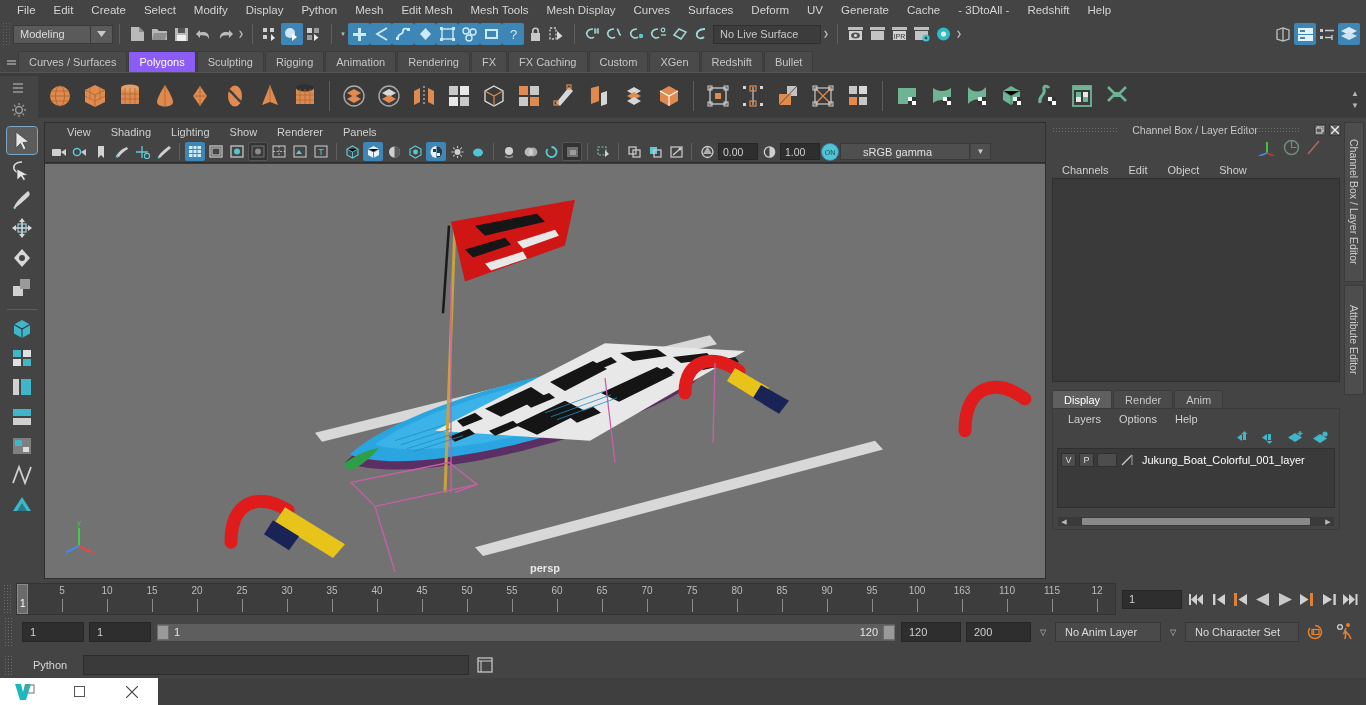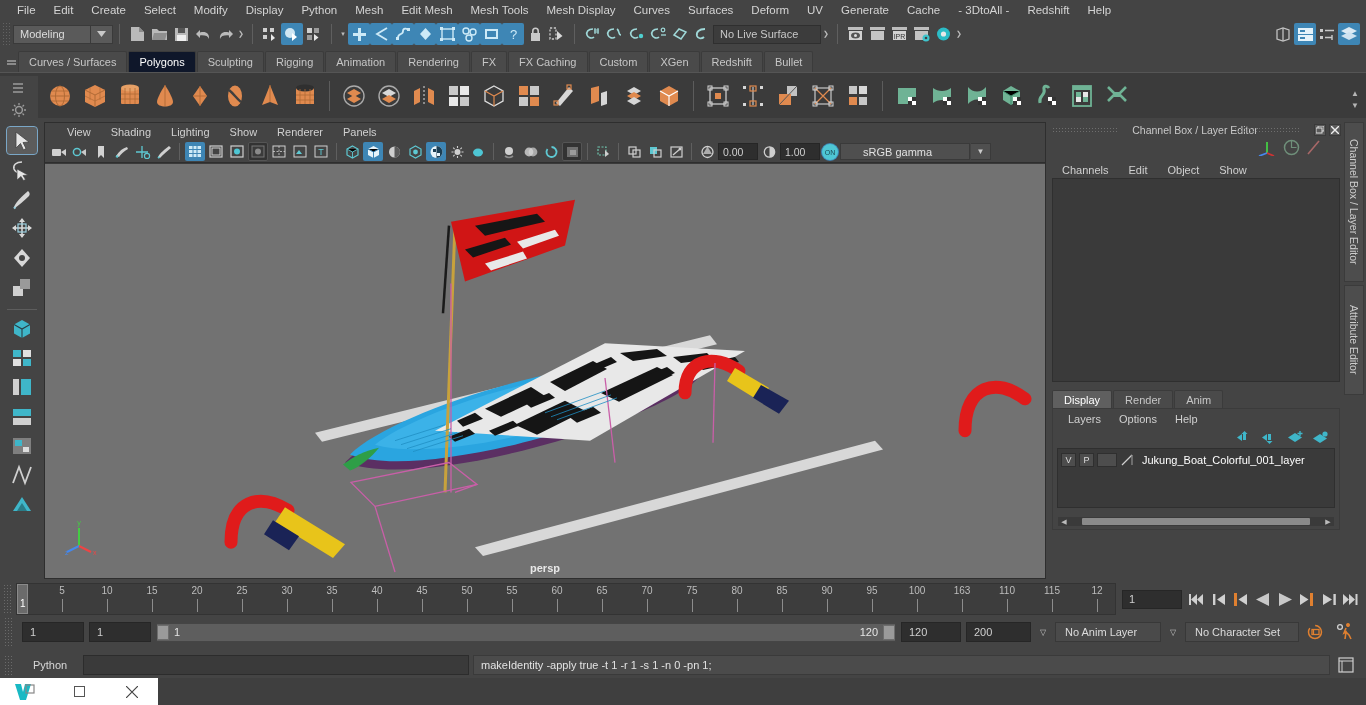--- a/index.html
+++ b/index.html
@@ -32,21 +32,21 @@
   .livefield { width:108px;height:19px;background:#3c3c3c;border:1px solid #2f2f2f;color:#c8c8c8;
      font-size:11px;display:flex;align-items:center;padding-left:6px;}
   .smallcaret{width:10px;height:22px;display:flex;align-items:center;justify-content:center;font-size:7px;color:#bbb;}
 
   
   .shelftabs { height:24px;background:#444;display:flex;align-items:flex-end;padding-left:4px;}
   .shelf-grip{width:14px;height:22px;display:flex;align-items:center;justify-content:center;}
   .shelf-grip i{display:block;width:9px;height:2px;background:#8a8a8a;box-shadow:0 3px 0 #8a8a8a;}
   .stab { height:21px;line-height:21px;padding:0 10px;background:#4a4a4a;color:#c6c6c6;font-size:11px;
      border:1px solid #3b3b3b;border-bottom:none;margin-right:1px;border-radius:2px 2px 0 0;}
-  .stab.active{ background:#0f172a;color:#fff;}
+  .stab.active{ background:#8b5cf6;color:#fff;}
   .shelfbar { height:46px;background:#3b3b3b;display:flex;align-items:center;padding-left:6px;gap:3px;
      border-top:1px solid #555;}
   .shelf-side{position:absolute;left:0;top:76px;width:38px;height:46px;background:#444;}
   .shelf-side .sh{width:26px;height:20px;margin:2px auto 0;display:flex;align-items:center;justify-content:center;}
   .shicon{width:32px;height:34px;display:flex;align-items:center;justify-content:center;}
   .shelfsep{width:1px;height:30px;background:#5c5c5c;margin:0 5px;}
 
   
   .toolbox{position:absolute;left:0;top:122px;width:44px;bottom:118px;background:#444;
      display:flex;flex-direction:column;align-items:center;padding-top:5px;}
@@ -1303,21 +1303,20 @@
           <path d="M11 5 L9 10 L11 9 L10 16 M11 9 L14 12 L16 16" stroke="#e08030" stroke-width="1.6" fill="none"></path>
         </svg>
     </div>
     <div style="width:4px"></div>
   </div>
 
   <div class="cmdbar">
     <div class="tsgrip" style="margin-left:4px;height:20px"></div>
     <div class="cmdlabel">Python</div>
     <div class="cmdin"></div>
-    <div class="cmdout">makeIdentity -apply true -t 1 -r 1 -s 1 -n 0 -pn 1;</div>
     <div class="cmdicon">
       <svg width="16" height="16" viewBox="0 0 16 16">
           <rect x="1" y="1" width="14" height="14" fill="none" stroke="#cfcfcf" stroke-width="1.2"></rect>
           <path d="M1 4 h14 M4 4 v11" stroke="#cfcfcf" stroke-width="1"></path>
         </svg>
     </div>
     <div style="width:4px"></div>
   </div>
 
   <div class="bottomfill"></div>

